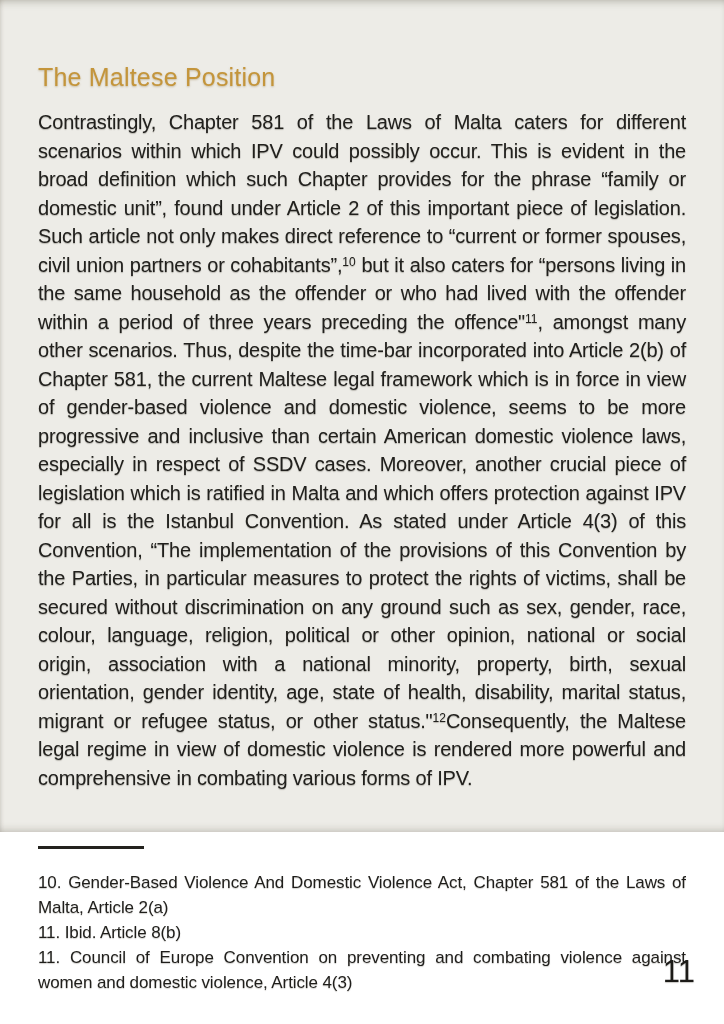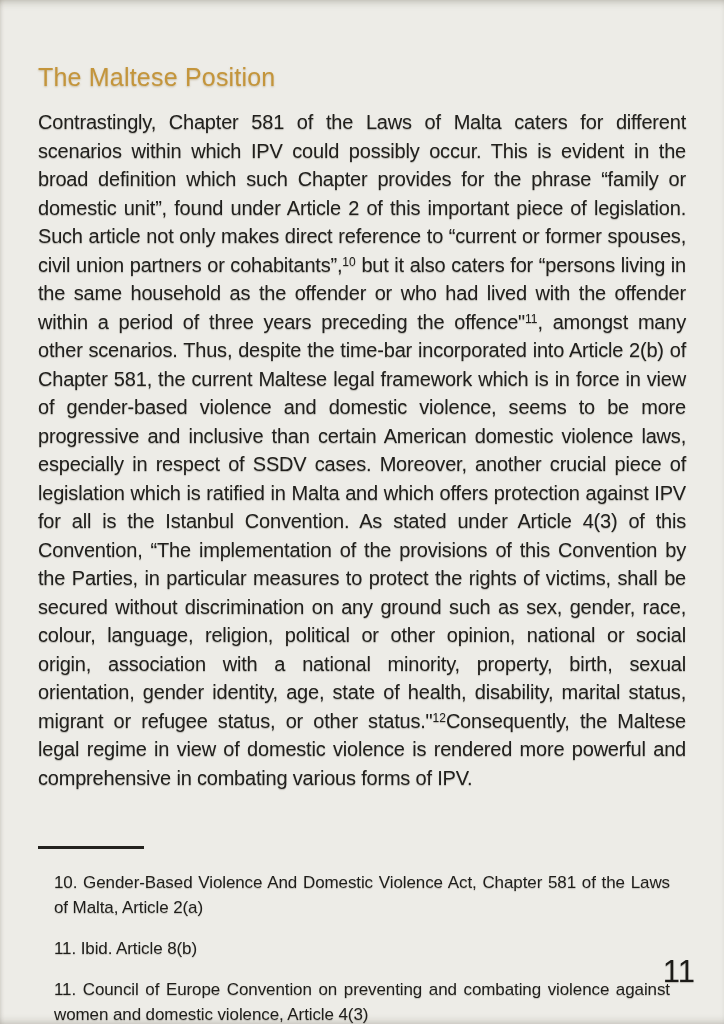--- a/index.html
+++ b/index.html
@@ -8,21 +8,21 @@
   }
   body {
     width: 724px;
     height: 1024px;
     overflow: hidden;
     font-family: "Liberation Sans", sans-serif;
   }
   .page {
     position: relative;
     width: 724px;
-    height: 1024px;
+    height: 832px;
     box-sizing: border-box;
     background: #EDECE7;
     box-shadow: inset 0 7px 8px -6px rgba(70, 62, 45, 0.35),
                 inset 0 -7px 8px -6px rgba(70, 62, 45, 0.28),
                 inset 3px 0 5px -3px rgba(70, 62, 45, 0.18);
   }
   .heading {
     position: absolute;
     left: 38px;
     top: 46px;
@@ -57,21 +57,21 @@
     top: 846px;
     width: 648px;
   }
   .fn-rule {
     width: 106px;
     height: 3px;
     background: #23221E;
     margin: 0 0 21px 0;
   }
   .fn-item {
-    margin: 16px;
+    margin: 0;
     font-size: 17px;
     line-height: 25px;
     letter-spacing: -0.1px;
     text-align: justify;
     color: #1F1E1B;
     text-shadow: 0 1px 1px rgba(40, 35, 25, 0.22);
   }
   .page-number {
     position: absolute;
     top: 954px;

